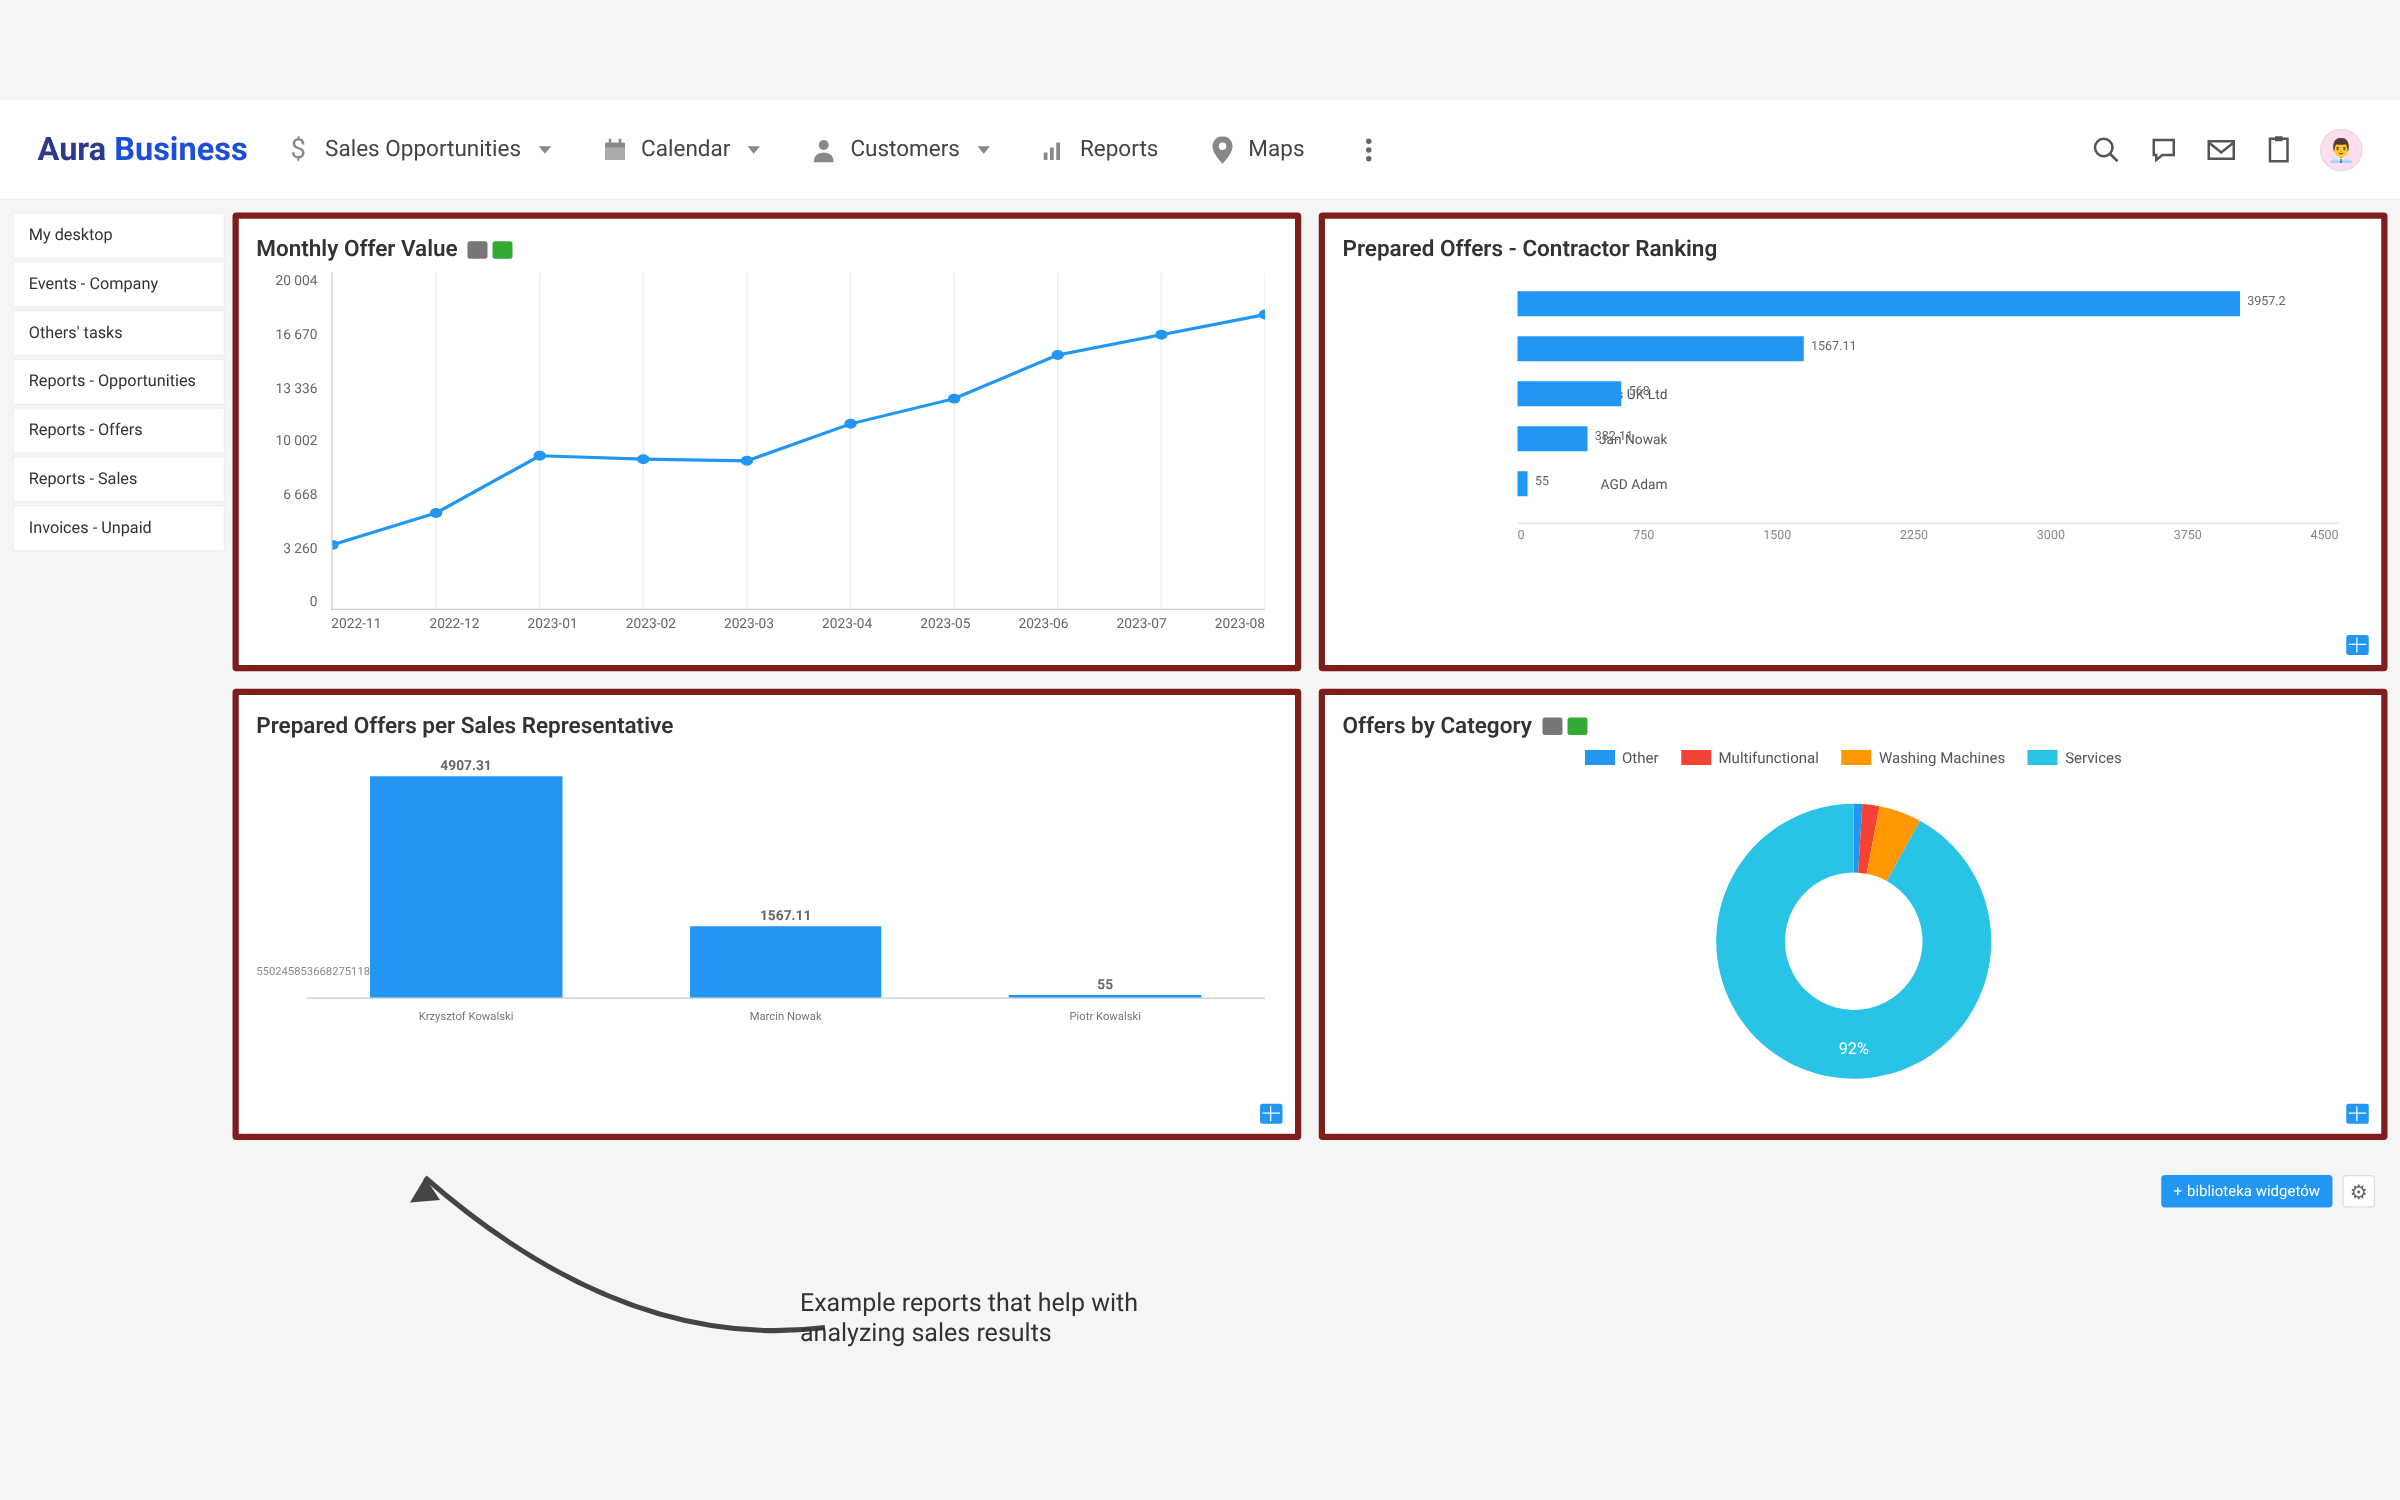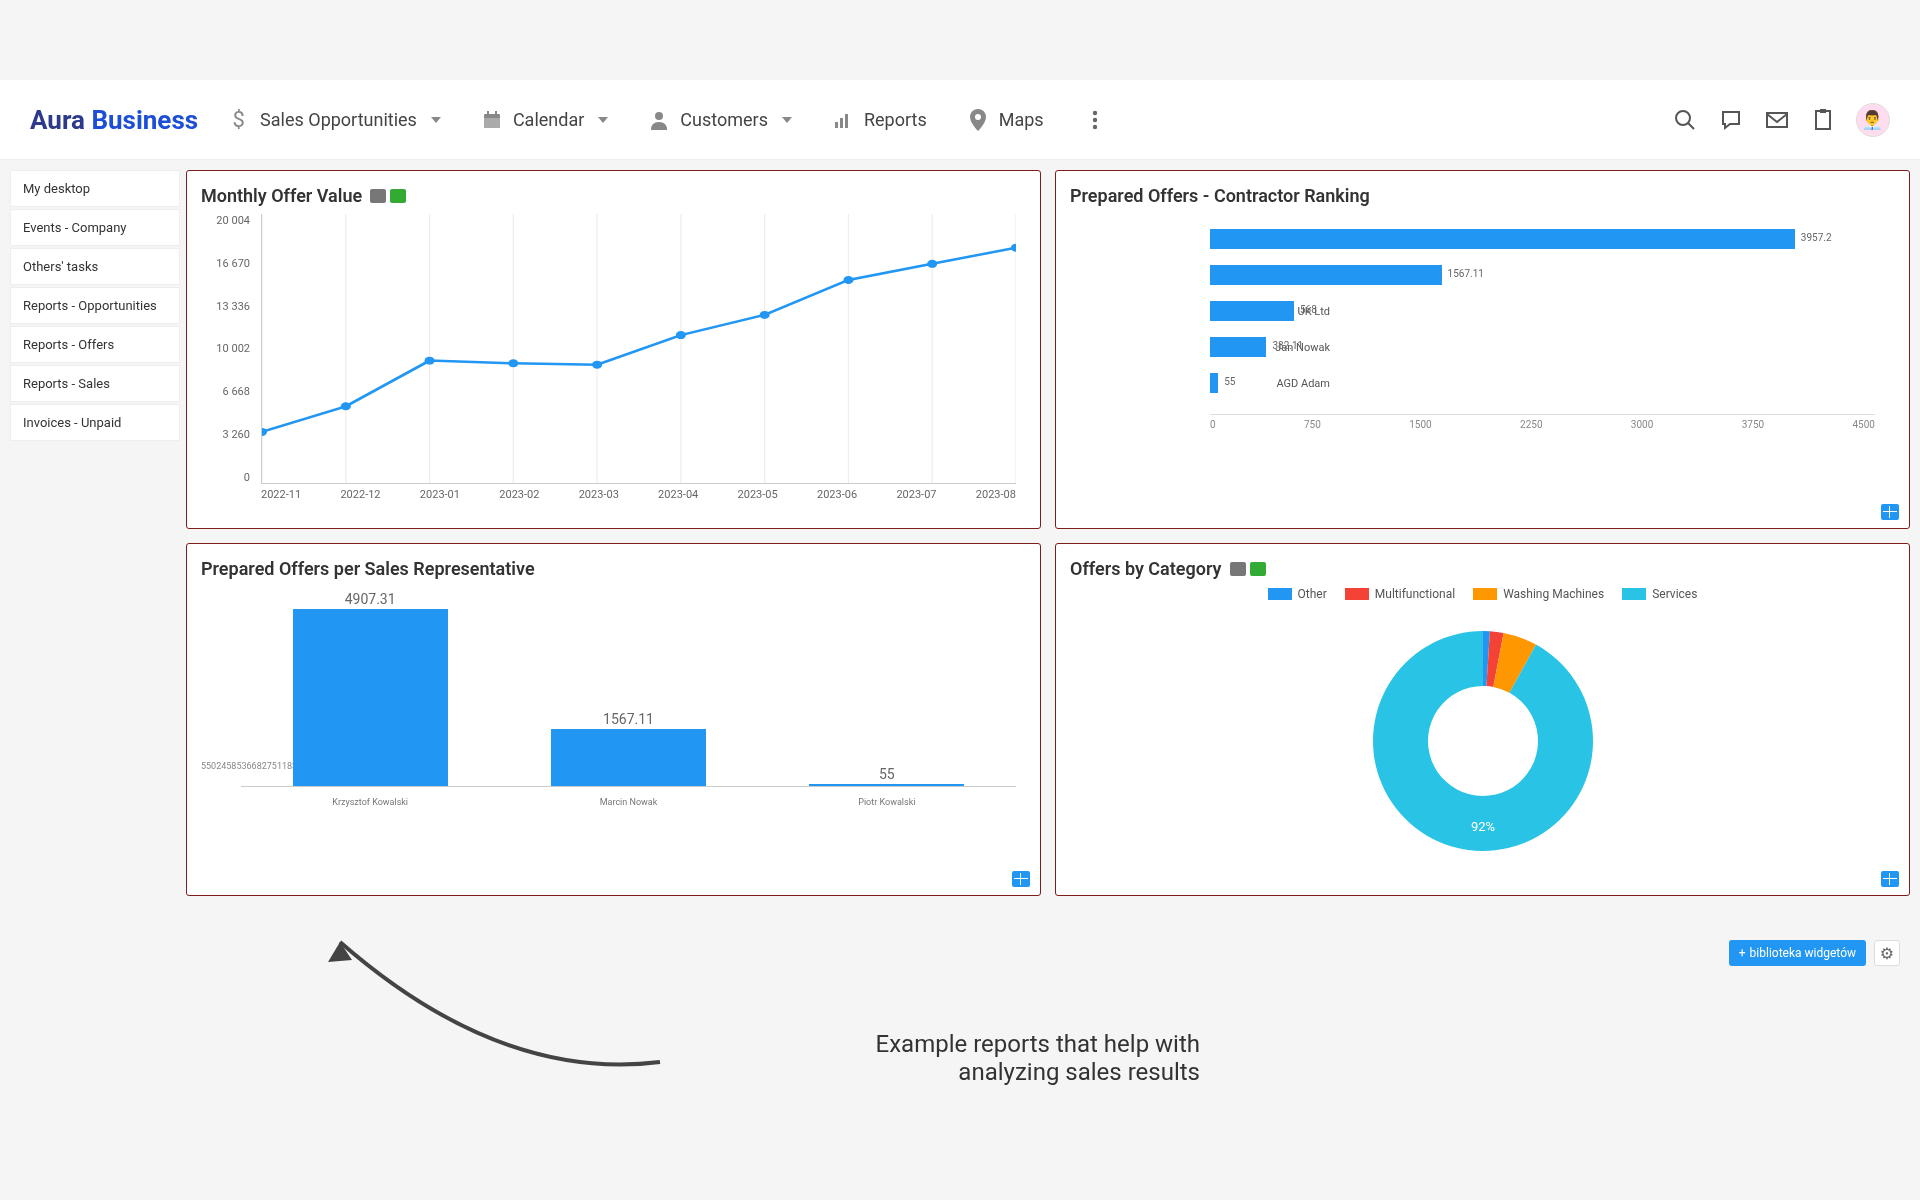--- a/index.html
+++ b/index.html
@@ -11,21 +11,21 @@
 .nav-items { display: flex; align-items: center; gap: 40px; flex: 1; }
 .nav-item { display: flex; align-items: center; gap: 10px; color: #444; font-size: 18px; cursor: pointer; }
 .nav-item .icon { width: 22px; height: 22px; display: flex; align-items: center; justify-content: center; color: #888; }
 .nav-right { display: flex; align-items: center; gap: 20px; }
 .icon-btn { width: 26px; height: 26px; display: flex; align-items: center; justify-content: center; color: #555; cursor: pointer; }
 .avatar { width: 34px; height: 34px; border-radius: 50%; background: #fde; border: 1px solid #ddd; display: flex; align-items: center; justify-content: center; font-size: 18px; }
 .content { display: flex; padding: 10px; gap: 6px; }
 .sidebar { width: 170px; display: flex; flex-direction: column; gap: 2px; }
 .sidebar-item { background: #fff; padding: 10px 12px; font-size: 13px; color: #333; cursor: pointer; border: 1px solid #eee; }
 .main { flex: 1; display: grid; grid-template-columns: 1fr 1fr; gap: 14px; }
-.card { background: #fff; border: 1px solid #7f1d1d; border-radius: 3px; padding: 14px; position: relative; }
+.card { background: #fff; border: 5px solid #7f1d1d; border-radius: 3px; padding: 14px; position: relative; }
 .card-title { font-size: 18px; font-weight: 600; color: #333; margin-bottom: 8px; display: flex; align-items: center; gap: 8px; }
 .title-icons { display: flex; gap: 4px; }
 .title-icon { width: 16px; height: 14px; border-radius: 2px; }
 .chart-area { position: relative; }
 .corner-icon { position: absolute; bottom: 8px; right: 10px; width: 18px; height: 16px; background: #2196f3; border-radius: 2px; cursor: pointer; display:flex; }
 .corner-icon::before, .corner-icon::after { content:''; position:absolute; background:#fff; }
 .corner-icon::before { left:2px; right:2px; top:7px; height:1px; }
 .corner-icon::after { top:2px; bottom:2px; left:8px; width:1px; }
 .line-chart { position: relative; height: 300px; }
 .y-labels { position: absolute; left: 0; top: 0; bottom: 30px; width: 55px; display: flex; flex-direction: column; justify-content: space-between; align-items: flex-end; font-size: 11px; color: #666; padding-right: 6px; }
@@ -35,32 +35,32 @@
 .hbar-row { display: flex; align-items: center; height: 30px; margin-bottom: 6px; }
 .hbar-label { position: absolute; left: 0; width: 130px; text-align: right; font-size: 11px; color: #555; padding-right: 10px; }
 .hbar-track { flex: 1; position: relative; height: 20px; }
 .hbar-fill { height: 100%; background: #2196f3; }
 .hbar-val { position: absolute; left: 100%; margin-left: 6px; font-size: 10px; color: #666; top: 3px; white-space:nowrap; }
 .hbar-xaxis { position: absolute; left: 140px; right: 20px; bottom: 14px; display: flex; justify-content: space-between; font-size: 10px; color: #888; border-top:1px solid #ddd; padding-top:4px; }
 .vbar-chart { position: relative; height: 230px; padding-left: 40px; }
 .vbar-yaxis { position: absolute; left: 0; top: 0; bottom: 46px; width: 36px; display: flex; align-items: flex-end; font-size: 9px; color: #888; }
 .vbar-plot { position: absolute; left: 40px; right: 10px; top: 0; bottom: 30px; display: flex; align-items: flex-end; border-bottom: 1px solid #ccc; }
 .vbar-col { flex: 1; display: flex; flex-direction: column; align-items: center; justify-content: flex-end; height: 100%; }
-.vbar-val { font-size: 14px; color: #666; margin-bottom: 2px; }
+.vbar-val { font-size: 11px; color: #666; margin-bottom: 2px; font-weight: bold; }
 .vbar-bar { width: 60%; background: #2196f3; }
 .vbar-xlabels { position: absolute; left: 40px; right: 10px; bottom: 10px; display: flex; }
 .vbar-xlabel { flex: 1; text-align: center; font-size: 9px; color: #777; }
 .legend { display: flex; justify-content: center; gap: 18px; font-size: 12px; color: #555; margin-bottom: 10px; }
 .legend-item { display: flex; align-items: center; gap: 6px; }
 .legend-sw { width: 24px; height: 12px; }
 .donut-wrap { display: flex; justify-content: center; padding: 10px 0 20px; }
 .footer-buttons { position: absolute; right: 20px; top: 940px; display: flex; gap: 8px; align-items: center; }
 .btn-blue { background: #2196f3; color: #fff; font-size: 12px; padding: 6px 10px; border-radius: 3px; display: flex; align-items: center; gap: 4px; cursor: pointer; }
 .gear-btn { width: 26px; height: 26px; background: #fff; border: 1px solid #ddd; border-radius: 3px; display: flex; align-items: center; justify-content: center; cursor: pointer; color: #666; }
-.annotation { position: absolute; left: 640px; top: 1030px; font-size: 24px; color: #333; text-align: right; width: 560px; }
+.annotation { position: absolute; left: 640px; top: 1030px; font-size: 20px; color: #333; text-align: left; width: 560px; }
 .arrow-svg { position: absolute; left: 300px; top: 912px; }
 .chevron { width: 0; height: 0; border-left: 5px solid transparent; border-right: 5px solid transparent; border-top: 6px solid #888; margin-left: 4px; }
 </style>
 </head>
 <body>
 
 <div class="topbar">
   <div class="logo">
     <span class="a1">Aura</span>
     <span> </span>

